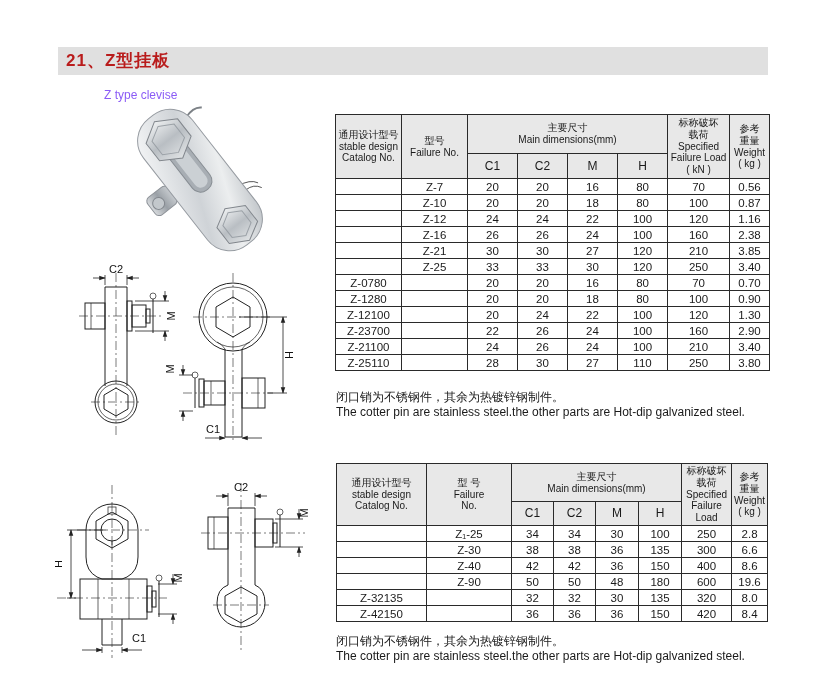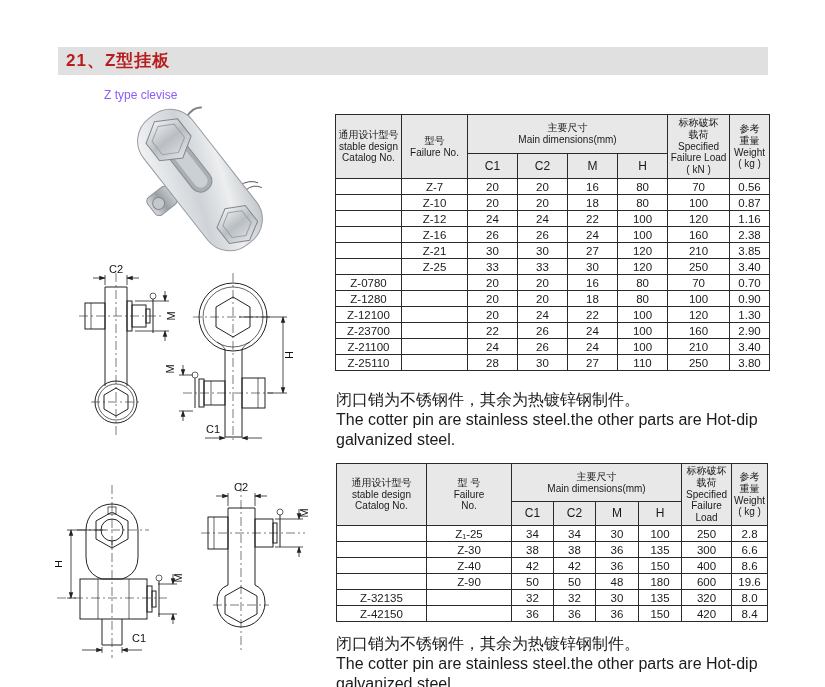--- a/index.html
+++ b/index.html
@@ -26,21 +26,21 @@
   .t1 { position:absolute; left:335px; top:114px; width:434px; }
   .t1 .mainhdr th { height:39px; }
   .t1 .subhdr th { height:25px; }
   .t1 .c-sd{width:66px}.t1 .c-cat{width:66px}.t1 .c-d{width:50px}.t1 .c-fl{width:62px}.t1 .c-wt{width:40px}
 
   .t2 { position:absolute; left:336px; top:463px; width:431px; }
   .t2 .mainhdr th { height:38px; }
   .t2 .subhdr th { height:24px; }
   .t2 .c-sd{width:90px}.t2 .c-cat{width:85px}.t2 .c-d1{width:42px}.t2 .c-d2{width:42px}.t2 .c-m{width:43px}.t2 .c-h{width:43px}.t2 .c-fl{width:50px}.t2 .c-wt{width:36px}
 
-  .note { position:absolute; font-size:16px; line-height:1.25; color:#1a1a1a; }
+  .note { position:absolute; font-size:12px; line-height:1.25; color:#1a1a1a; }
   .note1 { left:336px; top:390px; }
   .note2 { left:336px; top:634px; }
 
   
   .ln { fill:none; stroke:#222; stroke-width:1; }
   .thin { fill:none; stroke:#222; stroke-width:0.7; }
   .cl { fill:none; stroke:#444; stroke-width:0.7; stroke-dasharray:9 3 2 3; }
   .dim { fill:none; stroke:#222; stroke-width:0.8; }
   .lbl { font-family:"Liberation Sans","DejaVu Sans",sans-serif; font-size:11px; fill:#111; }
 </style>

